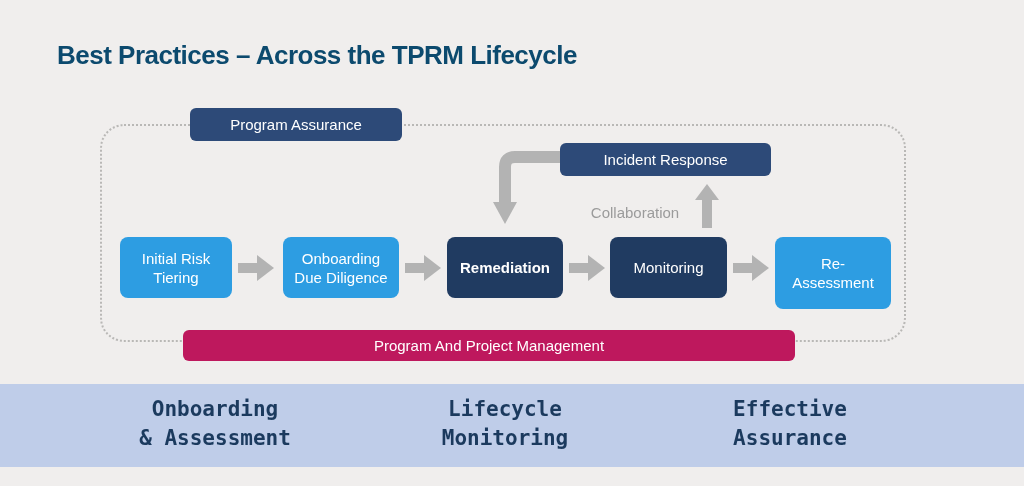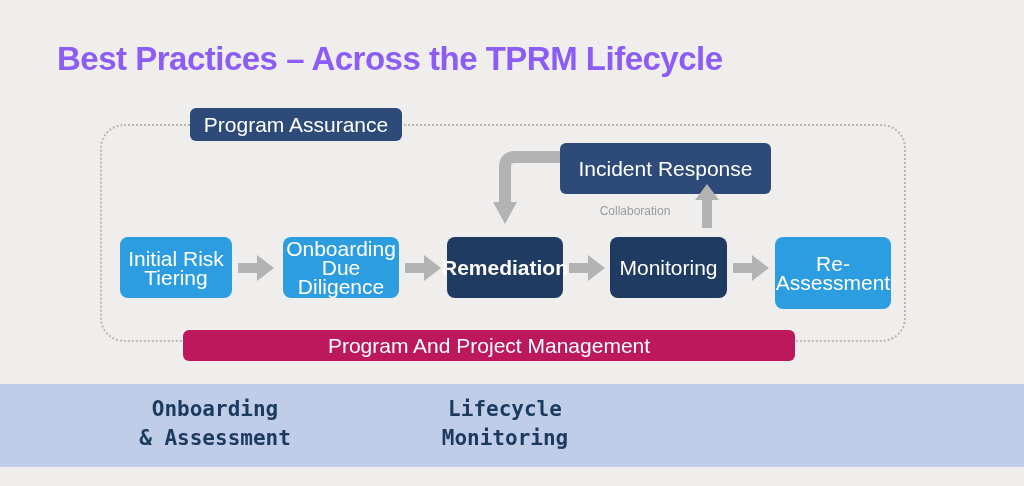--- a/index.html
+++ b/index.html
@@ -6,52 +6,52 @@
   html, body { width: 1024px; height: 486px; }
   body {
     position: relative;
     background: #f0eeed;
     font-family: "Liberation Sans", sans-serif;
     overflow: hidden;
   }
   .title {
     position: absolute;
     left: 57px; top: 40px;
-    font-size: 33px;
+    font-size: 26px;
     font-weight: bold;
     letter-spacing: -0.5px;
-    color: #8b5cf6;
+    color: #0c4a6e;
   }
   .dotted-frame {
     position: absolute;
     left: 100px; top: 124px;
     width: 806px; height: 218px;
     border: 2px dotted #b9b8b6;
     border-radius: 24px;
   }
   .node {
     position: absolute;
     display: flex;
     align-items: center;
     justify-content: center;
     text-align: center;
     color: #ffffff;
-    font-size: 21px;
+    font-size: 15px;
     line-height: 19px;
     border-radius: 8px;
     white-space: pre-line;
   }
   .node.small-r { border-radius: 6px; }
   .blue-dark  { background: #2d4a78; }
   .navy       { background: #203b61; }
   .blue-light { background: #2d9de2; }
   .gray-bar   { background: #be185d; }
 
   .box-pa { left: 190px; top: 108px; width: 212px; height: 33px; }
-  .box-ir { left: 560px; top: 143px; width: 211px; height: 51px; }
+  .box-ir { left: 560px; top: 143px; width: 211px; height: 33px; }
 
   .box-irt { left: 120px; top: 237px; width: 112px; height: 61px; }
   .box-odd { left: 283px; top: 237px; width: 116px; height: 61px; }
   .box-rem { left: 447px; top: 237px; width: 116px; height: 61px; font-weight: bold; }
   .box-mon { left: 610px; top: 237px; width: 117px; height: 61px; }
   .box-rea { left: 775px; top: 237px; width: 116px; height: 72px; }
 
   .bar-ppm { left: 183px; top: 330px; width: 612px; height: 31px; }
 
   .h-arrow { position: absolute; top: 255px; width: 36px; height: 26px; }
@@ -60,21 +60,21 @@
   .h-arrow-3 { left: 569px; }
   .h-arrow-4 { left: 733px; }
 
   .elbow-arrow { position: absolute; left: 492px; top: 144px; width: 72px; height: 88px; }
   .up-arrow    { position: absolute; left: 695px; top: 184px; width: 24px; height: 44px; }
 
   .collab-label {
     position: absolute;
     left: 588px; top: 204px;
     width: 94px;
-    font-size: 12px;
+    font-size: 15px;
     color: #9b9b9b;
     text-align: center;
   }
   .footer-band {
     position: absolute;
     left: 0; top: 384px;
     width: 1024px; height: 83px;
     background: #bfcde9;
   }
   .phase {
@@ -149,13 +149,15 @@
 <div class="node blue-light box-rea">Re-
 Assessment</div>
 
 <div class="node gray-bar small-r bar-ppm">Program And Project Management</div>
 
 <div class="footer-band">
   <div class="phase phase-1">Onboarding
 &amp; Assessment</div>
   <div class="phase phase-2">Lifecycle
 Monitoring</div>
+  <div class="phase phase-3">Effective
+Assurance</div>
 </div>
 
 </body></html>

